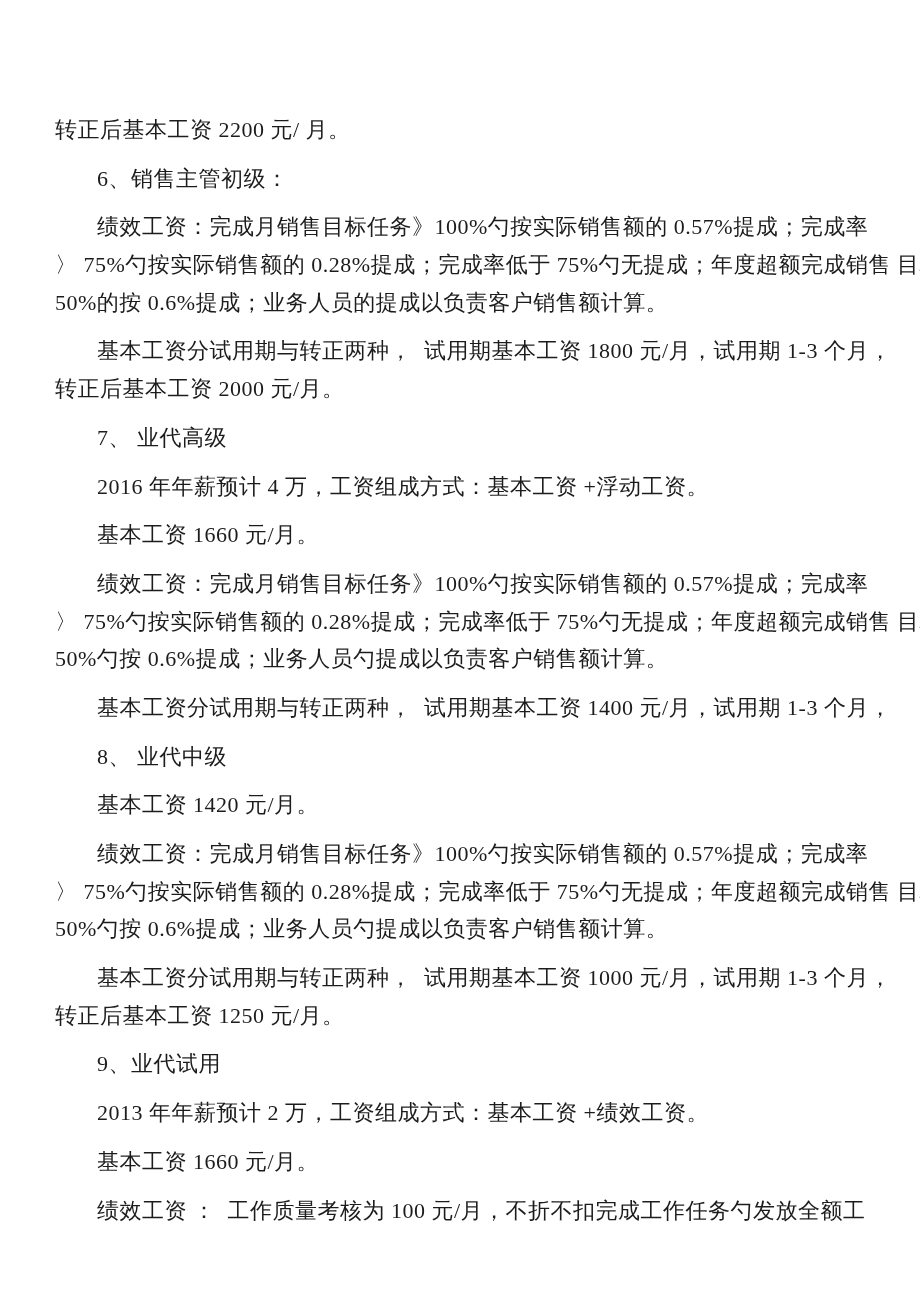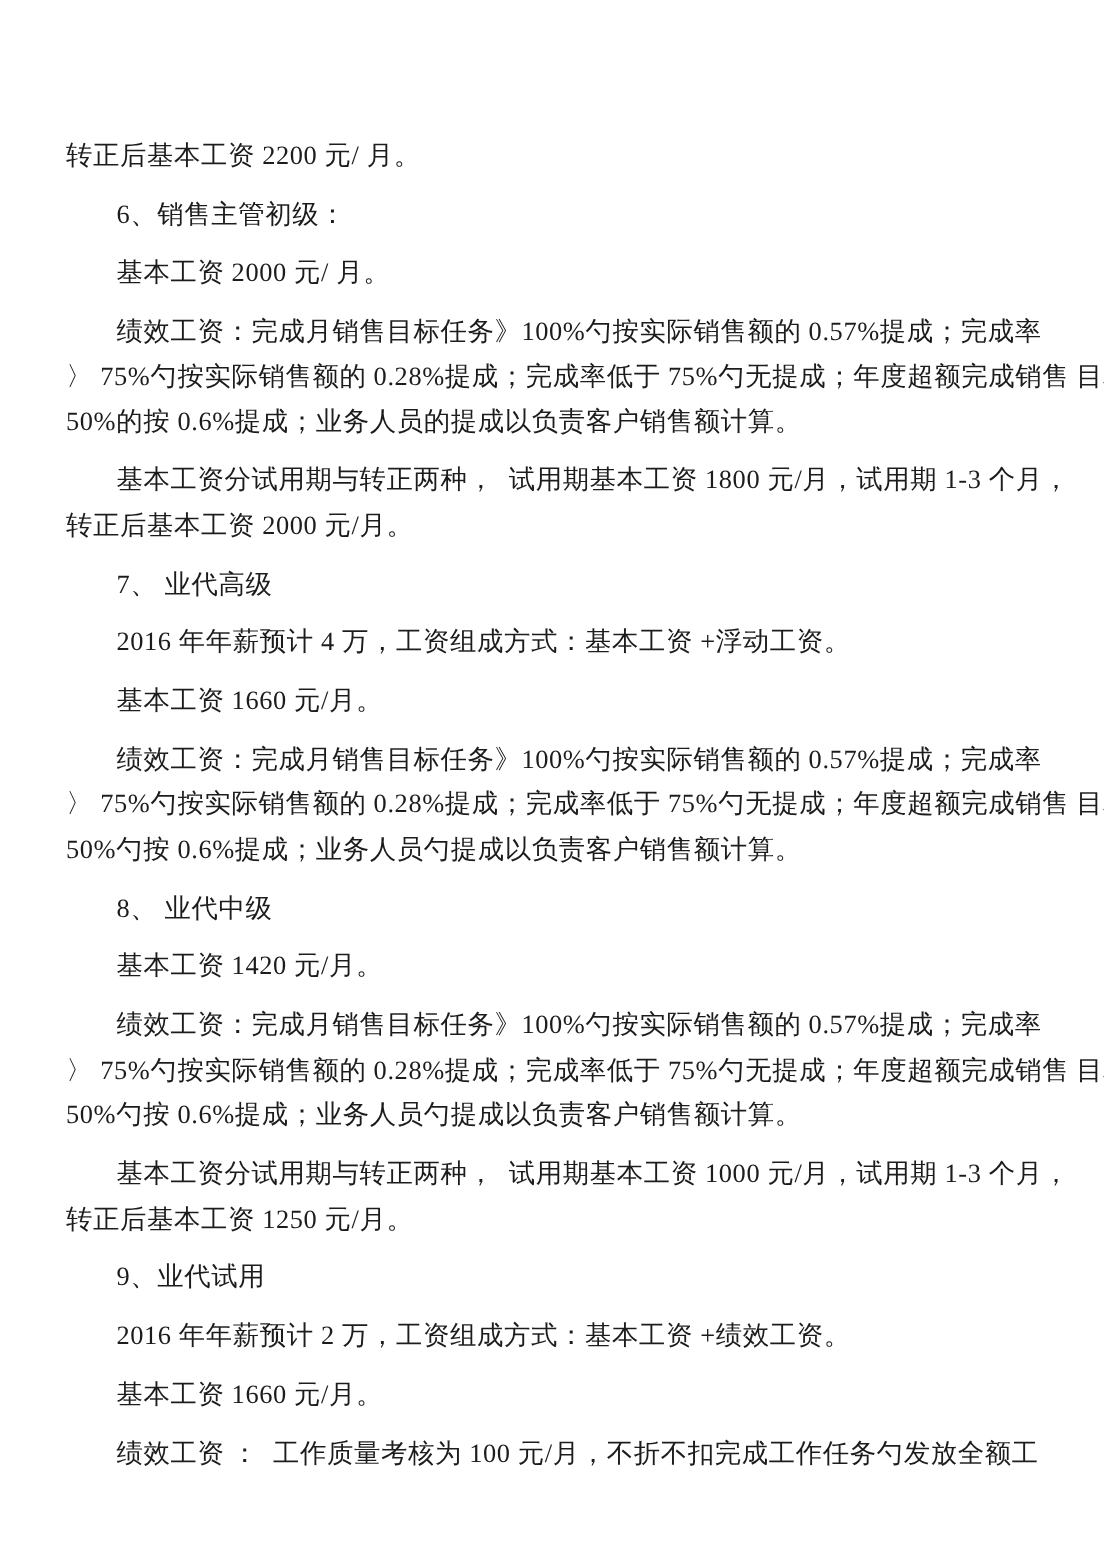--- a/index.html
+++ b/index.html
@@ -34,37 +34,37 @@
     margin-top: 11px;
   }
 </style>
 </head>
 <body>
 
 <div class="page">
   <div class="doc-body">
       <div class="line">转正后基本工资 2200 元/ 月。</div>
       <div class="line indent">6、销售主管初级：</div>
-      <div class="line indent">基本工资 2000 元/ 月。</div>
       <div class="line indent">绩效工资：完成月销售目标任务》100%勺按实际销售额的 0.57%提成；完成率</div>
       <div class="line">〉 75%勺按实际销售额的 0.28%提成；完成率低于 75%勺无提成；年度超额完成销售 目标</div>
       <div class="line">50%的按 0.6%提成；业务人员的提成以负责客户销售额计算。</div>
       <div class="line indent">基本工资分试用期与转正两种，  试用期基本工资 1800 元/月，试用期 1-3 个月，</div>
       <div class="line">转正后基本工资 2000 元/月。</div>
       <div class="line indent">7、 业代高级</div>
       <div class="line indent">2016 年年薪预计 4 万，工资组成方式：基本工资 +浮动工资。</div>
       <div class="line indent">基本工资 1660 元/月。</div>
       <div class="line indent">绩效工资：完成月销售目标任务》100%勺按实际销售额的 0.57%提成；完成率</div>
       <div class="line">〉 75%勺按实际销售额的 0.28%提成；完成率低于 75%勺无提成；年度超额完成销售 目标</div>
       <div class="line">50%勺按 0.6%提成；业务人员勺提成以负责客户销售额计算。</div>
+      <div class="line indent">基本工资分试用期与转正两种，  试用期基本工资 1400 元/月，试用期 1-3 个月，</div>
       <div class="line indent">8、 业代中级</div>
       <div class="line indent">基本工资 1420 元/月。</div>
       <div class="line indent">绩效工资：完成月销售目标任务》100%勺按实际销售额的 0.57%提成；完成率</div>
       <div class="line">〉 75%勺按实际销售额的 0.28%提成；完成率低于 75%勺无提成；年度超额完成销售 目标</div>
       <div class="line">50%勺按 0.6%提成；业务人员勺提成以负责客户销售额计算。</div>
       <div class="line indent">基本工资分试用期与转正两种，  试用期基本工资 1000 元/月，试用期 1-3 个月，</div>
       <div class="line">转正后基本工资 1250 元/月。</div>
       <div class="line indent">9、业代试用</div>
-      <div class="line indent">2016 年年薪预计 2 万，工资组成方式：基本工资 +绩效工资。</div>
+      <div class="line indent">2013 年年薪预计 2 万，工资组成方式：基本工资 +绩效工资。</div>
       <div class="line indent">基本工资 1660 元/月。</div>
       <div class="line indent">绩效工资 ：  工作质量考核为 100 元/月，不折不扣完成工作任务勺发放全额工</div>
     </div>
 </div>
 
 </body></html>

